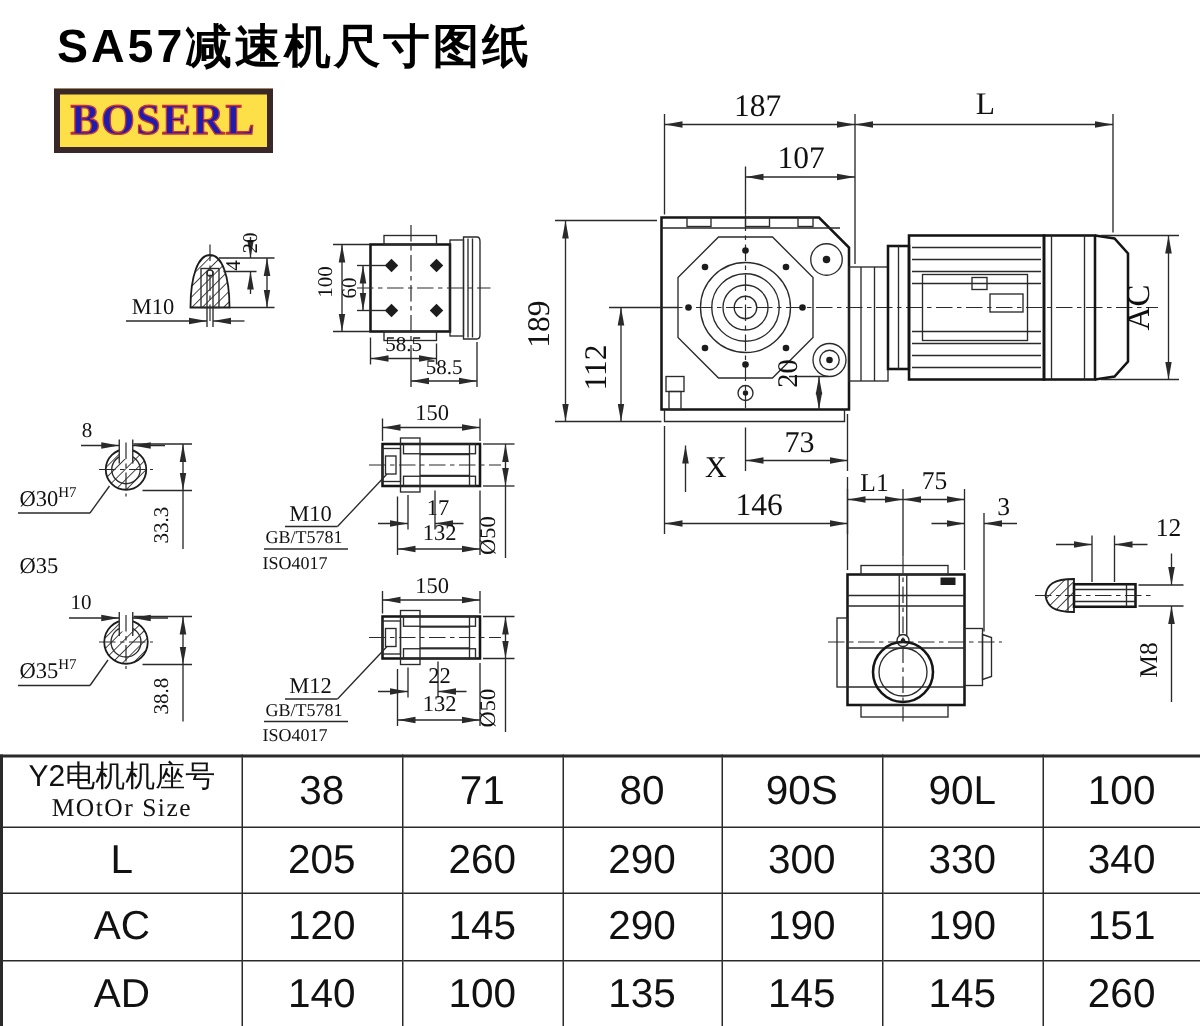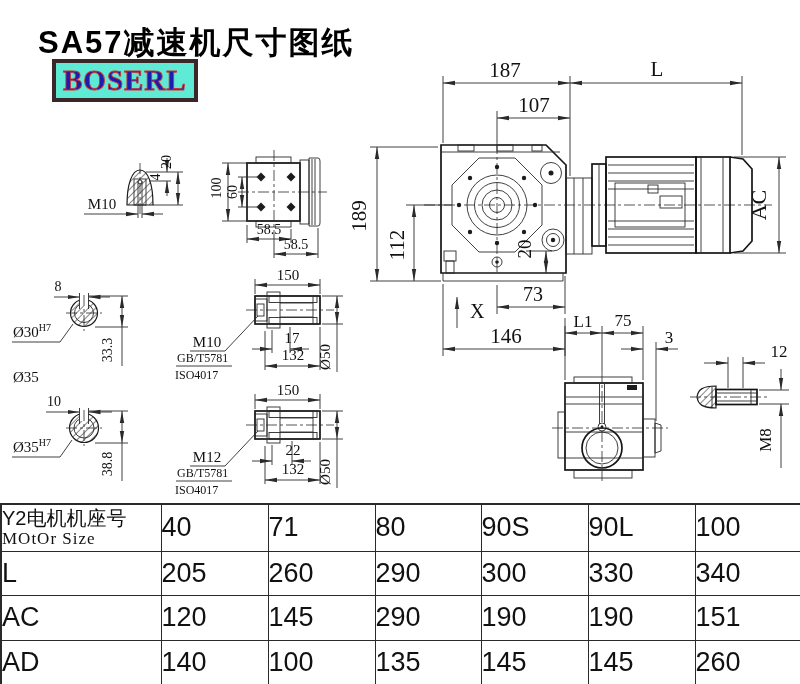--- a/index.html
+++ b/index.html
@@ -1,35 +1,35 @@
 <!DOCTYPE html>
 <html><head>
 <meta charset="utf-8">
 <style>
   html,body{margin:0;padding:0;background:#fff;}
   #page{position:relative;width:800px;height:684px;background:#fff;overflow:hidden;
         font-family:"Liberation Sans",sans-serif;}
   #title{position:absolute;left:38px;top:10px;font-size:31px;font-weight:bold;color:#000;
-         letter-spacing:2px;font-family:"Liberation Sans",sans-serif;white-space:nowrap;margin-top:12px;}
-  #logo{position:absolute;left:36px;top:59px;border:4px solid #3a2828;background:#5eead4;
-        padding:1px 7px 2px 7px;margin-left:16px;}
+         letter-spacing:2px;font-family:"Liberation Sans",sans-serif;white-space:nowrap;}
+  #logo{position:absolute;left:36px;top:59px;border:4px solid #3a2828;background:#fde047;
+        padding:1px 7px 2px 7px;}
   #logo span{font-family:"Liberation Serif",serif;font-weight:bold;font-size:29px;line-height:32px;
         color:#1c1cae;-webkit-text-stroke:0.9px #cc3333;letter-spacing:1px;}
   svg{position:absolute;left:0;top:0;}
   
   .ol{fill:none;stroke:#151515;stroke-width:1.7;}
   .tl{fill:none;stroke:#2a2a2a;stroke-width:0.9;}
   .dim{fill:none;stroke:#2a2a2a;stroke-width:0.9;}
   .cl{fill:none;stroke:#2a2a2a;stroke-width:0.8;stroke-dasharray:11 3 3 3;}
   .ht{stroke:#222;stroke-width:1.1;}
   text.d{font-family:"Liberation Serif",serif;fill:#111;}
   
   #spec{position:absolute;left:0;top:503px;width:800px;height:181px;border-collapse:collapse;
         table-layout:fixed;}
-  #spec td{border:1.7px solid #2a2a2a;vertical-align:middle;padding:0;color:#111;}
+  #spec td{border:1.7px solid #2a2a2a;text-align:center;vertical-align:middle;padding:0;color:#111;}
   #spec{border:2.5px solid #2a2a2a;}
   .hdr-cn{font-size:20px;line-height:22px;}
   .hdr-en{font-size:17px;letter-spacing:1px;font-family:Liberation Serif, serif;line-height:20px;}
   .val{font-size:27px;font-family:"Liberation Sans",sans-serif;}
 </style>
 </head>
 <body>
 
 <div id="page">
 
@@ -377,21 +377,21 @@
         <col style="width:107px">
         <col style="width:107px">
         <col style="width:106px">
     </colgroup>
     <tbody>
         <tr style="height:47px">
       <td>
         <div class="hdr-cn">Y2电机机座号</div>
         <div class="hdr-en">MOtOr Size</div>
       </td>
-      <td class="val">40</td>
+      <td class="val">38</td>
       <td class="val">71</td>
       <td class="val">80</td>
       <td class="val">90S</td>
       <td class="val">90L</td>
       <td class="val">100</td>
     </tr>
     <tr style="height:44px">
       <td class="val">L</td>
       <td class="val">205</td>
       <td class="val">260</td>

